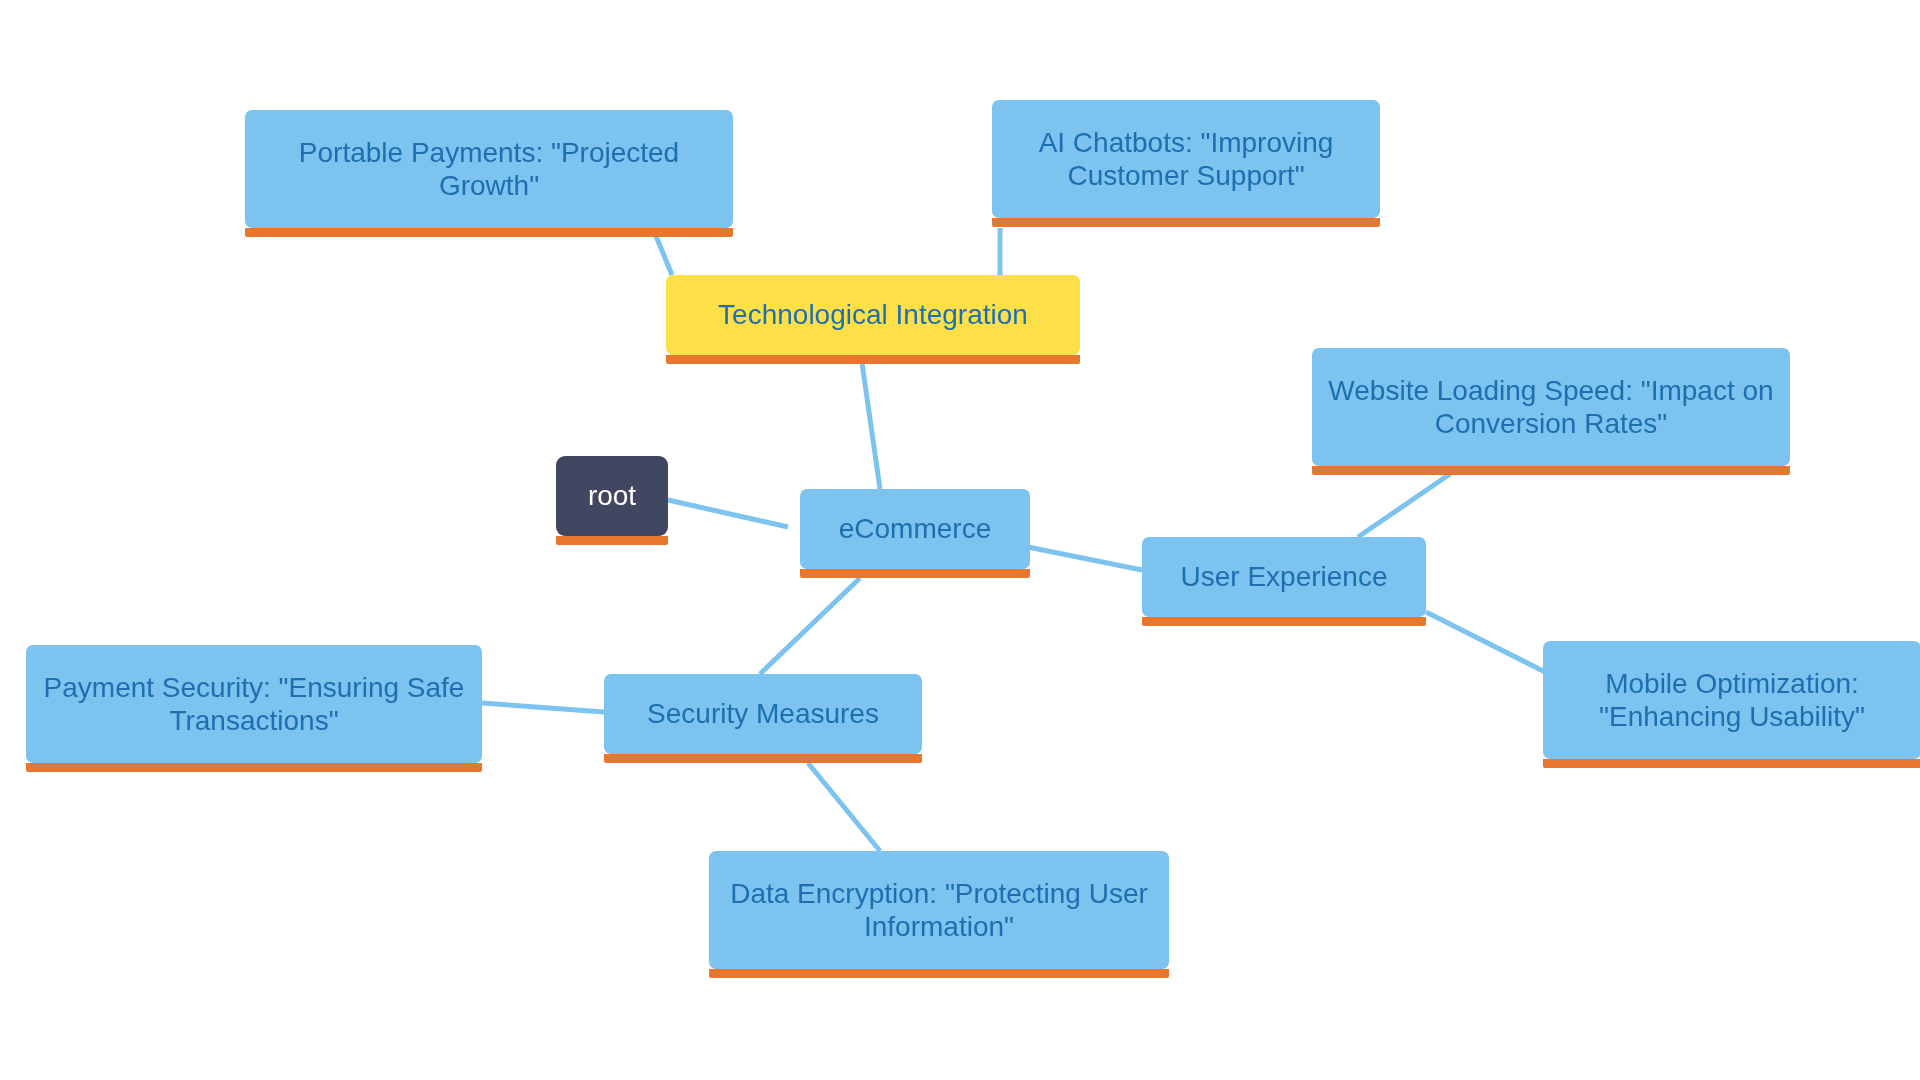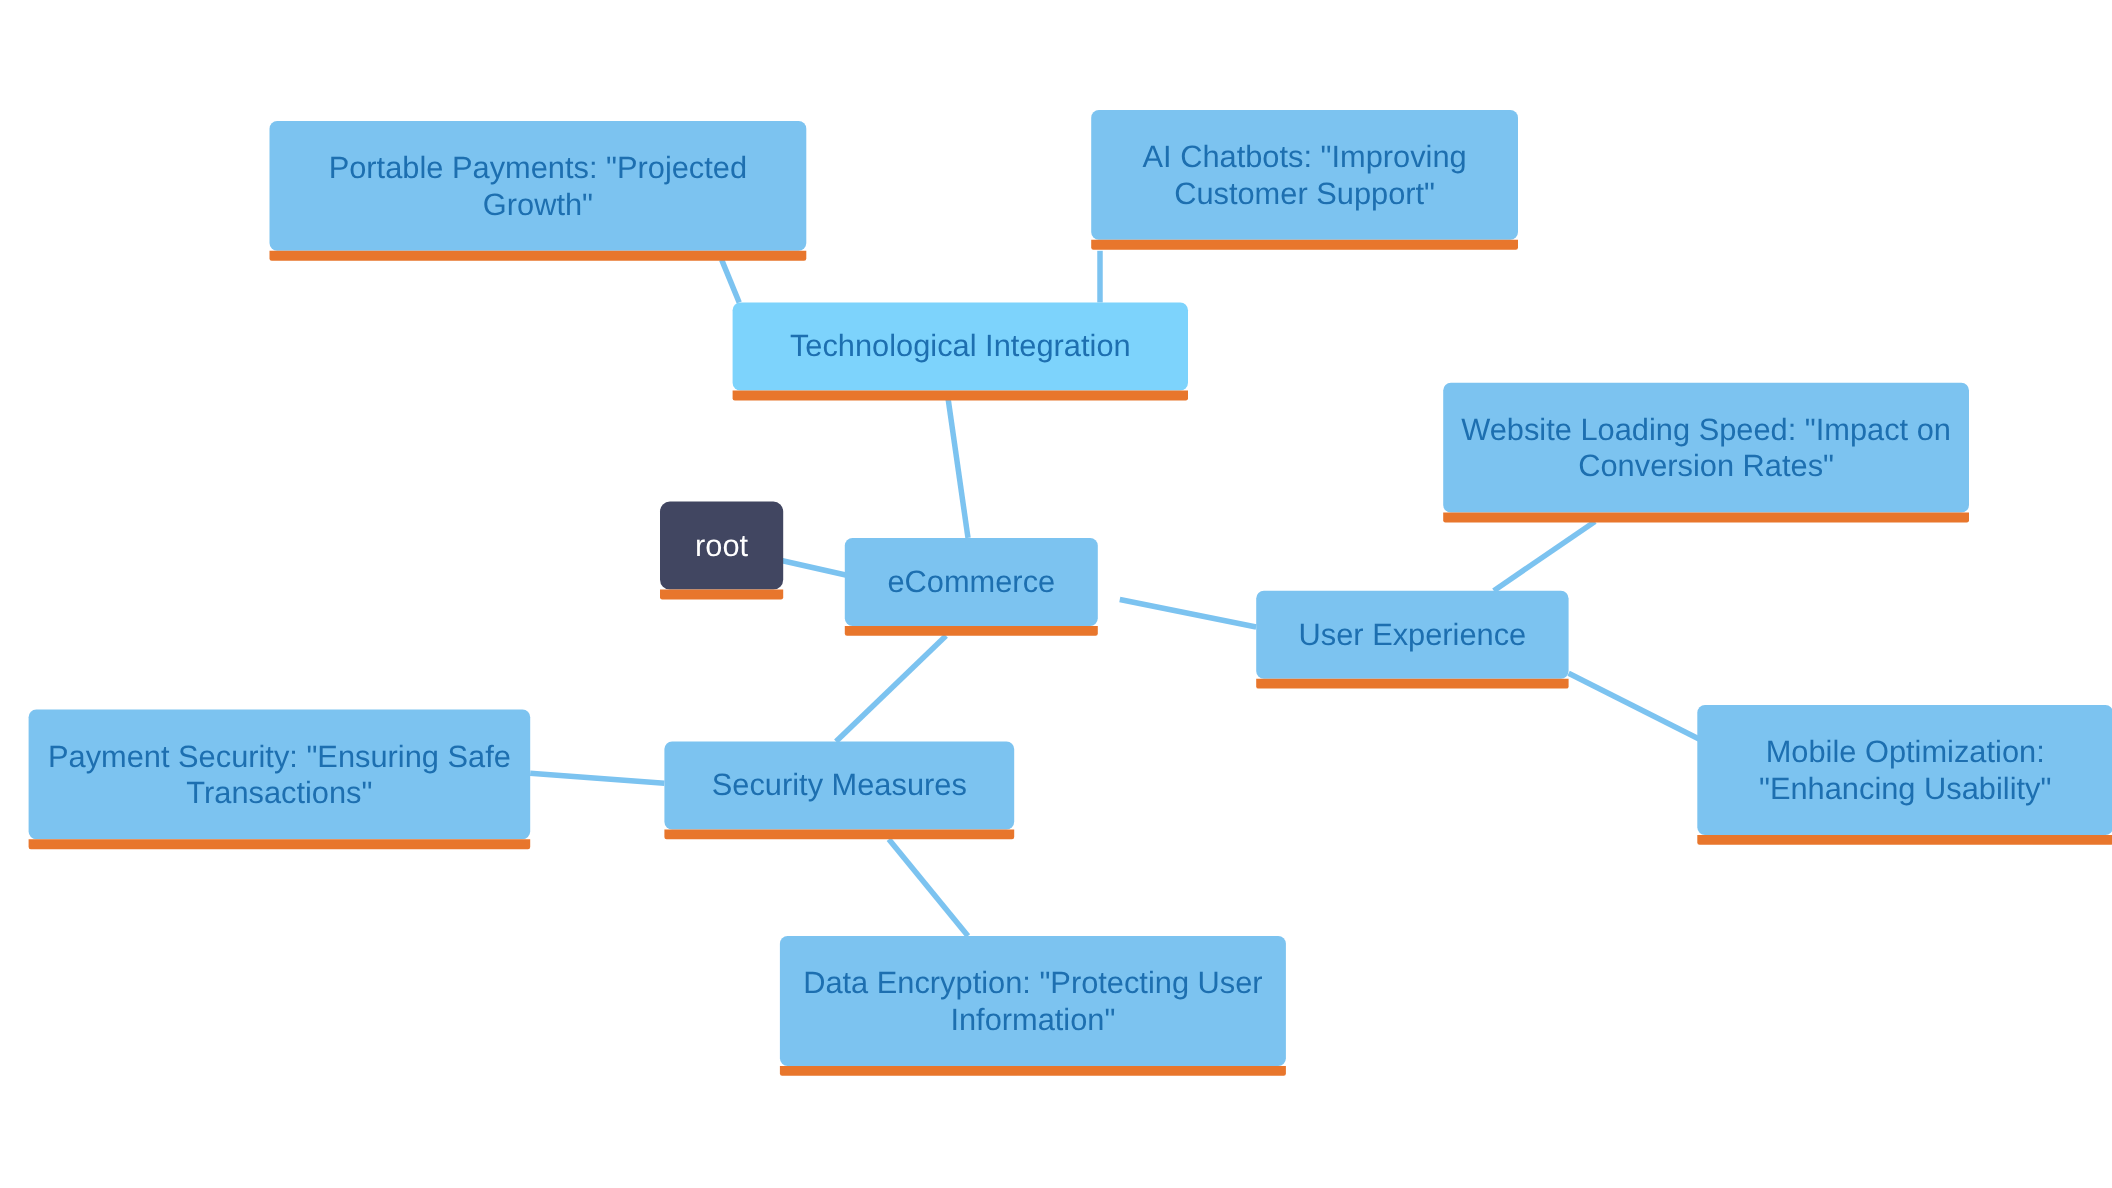--- a/index.html
+++ b/index.html
@@ -50,21 +50,20 @@
     right: 0;
     bottom: -9px;
     height: 9px;
     background: #e8762c;
     border-radius: 0 0 2px 2px;
   }
   .mm-node.is-root {
     background: #414661;
     color: #ffffff;
     border-radius: 9px;
-    margin-left: 44px;
   }
   .mm-label {
     display: block;
     white-space: pre-line;
   }
 </style>
 </head>
 <body>
 
 <div id="mindmap-canvas">
@@ -80,25 +79,25 @@
       <line x1="860" y1="578" x2="760" y2="674" stroke="#7cc3f0" stroke-width="5" stroke-linecap="butt"></line>
       <line x1="604" y1="712" x2="482" y2="703" stroke="#7cc3f0" stroke-width="5" stroke-linecap="butt"></line>
       <line x1="808" y1="763" x2="880" y2="851" stroke="#7cc3f0" stroke-width="5" stroke-linecap="butt"></line>
     </svg>
 
   <div id="node-layer">
       <div class="mm-node is-root" style="left: 556px; top: 456px; width: 112px; height: 80px; font-size: 28px; background: rgb(65, 70, 97); color: rgb(255, 255, 255);">
         <span class="mm-label">root</span>
         <span class="mm-accent" style="background: rgb(232, 118, 44);"></span>
       </div>
-      <div class="mm-node" style="left: 768px; top: 489px; width: 230px; height: 80px; font-size: 28px; background: rgb(124, 195, 240); color: rgb(29, 111, 176);">
+      <div class="mm-node" style="left: 800px; top: 489px; width: 230px; height: 80px; font-size: 28px; background: rgb(124, 195, 240); color: rgb(29, 111, 176);">
         <span class="mm-label">eCommerce</span>
         <span class="mm-accent" style="background: rgb(232, 118, 44);"></span>
       </div>
-      <div class="mm-node" style="left: 666px; top: 275px; width: 414px; height: 80px; font-size: 28px; background: #7dd3fc; color: rgb(29, 111, 176);">
+      <div class="mm-node" style="left: 666px; top: 275px; width: 414px; height: 80px; font-size: 28px; background: #fde047; color: rgb(29, 111, 176);">
         <span class="mm-label">Technological Integration</span>
         <span class="mm-accent" style="background: rgb(232, 118, 44);"></span>
       </div>
       <div class="mm-node" style="left: 245px; top: 110px; width: 488px; height: 118px; font-size: 28px; background: rgb(124, 195, 240); color: rgb(29, 111, 176);">
         <span class="mm-label">Portable Payments: "Projected Growth"</span>
         <span class="mm-accent" style="background: rgb(232, 118, 44);"></span>
       </div>
       <div class="mm-node" style="left: 992px; top: 100px; width: 388px; height: 118px; font-size: 28px; background: rgb(124, 195, 240); color: rgb(29, 111, 176);">
         <span class="mm-label">AI Chatbots: "Improving Customer Support"</span>
         <span class="mm-accent" style="background: rgb(232, 118, 44);"></span>

